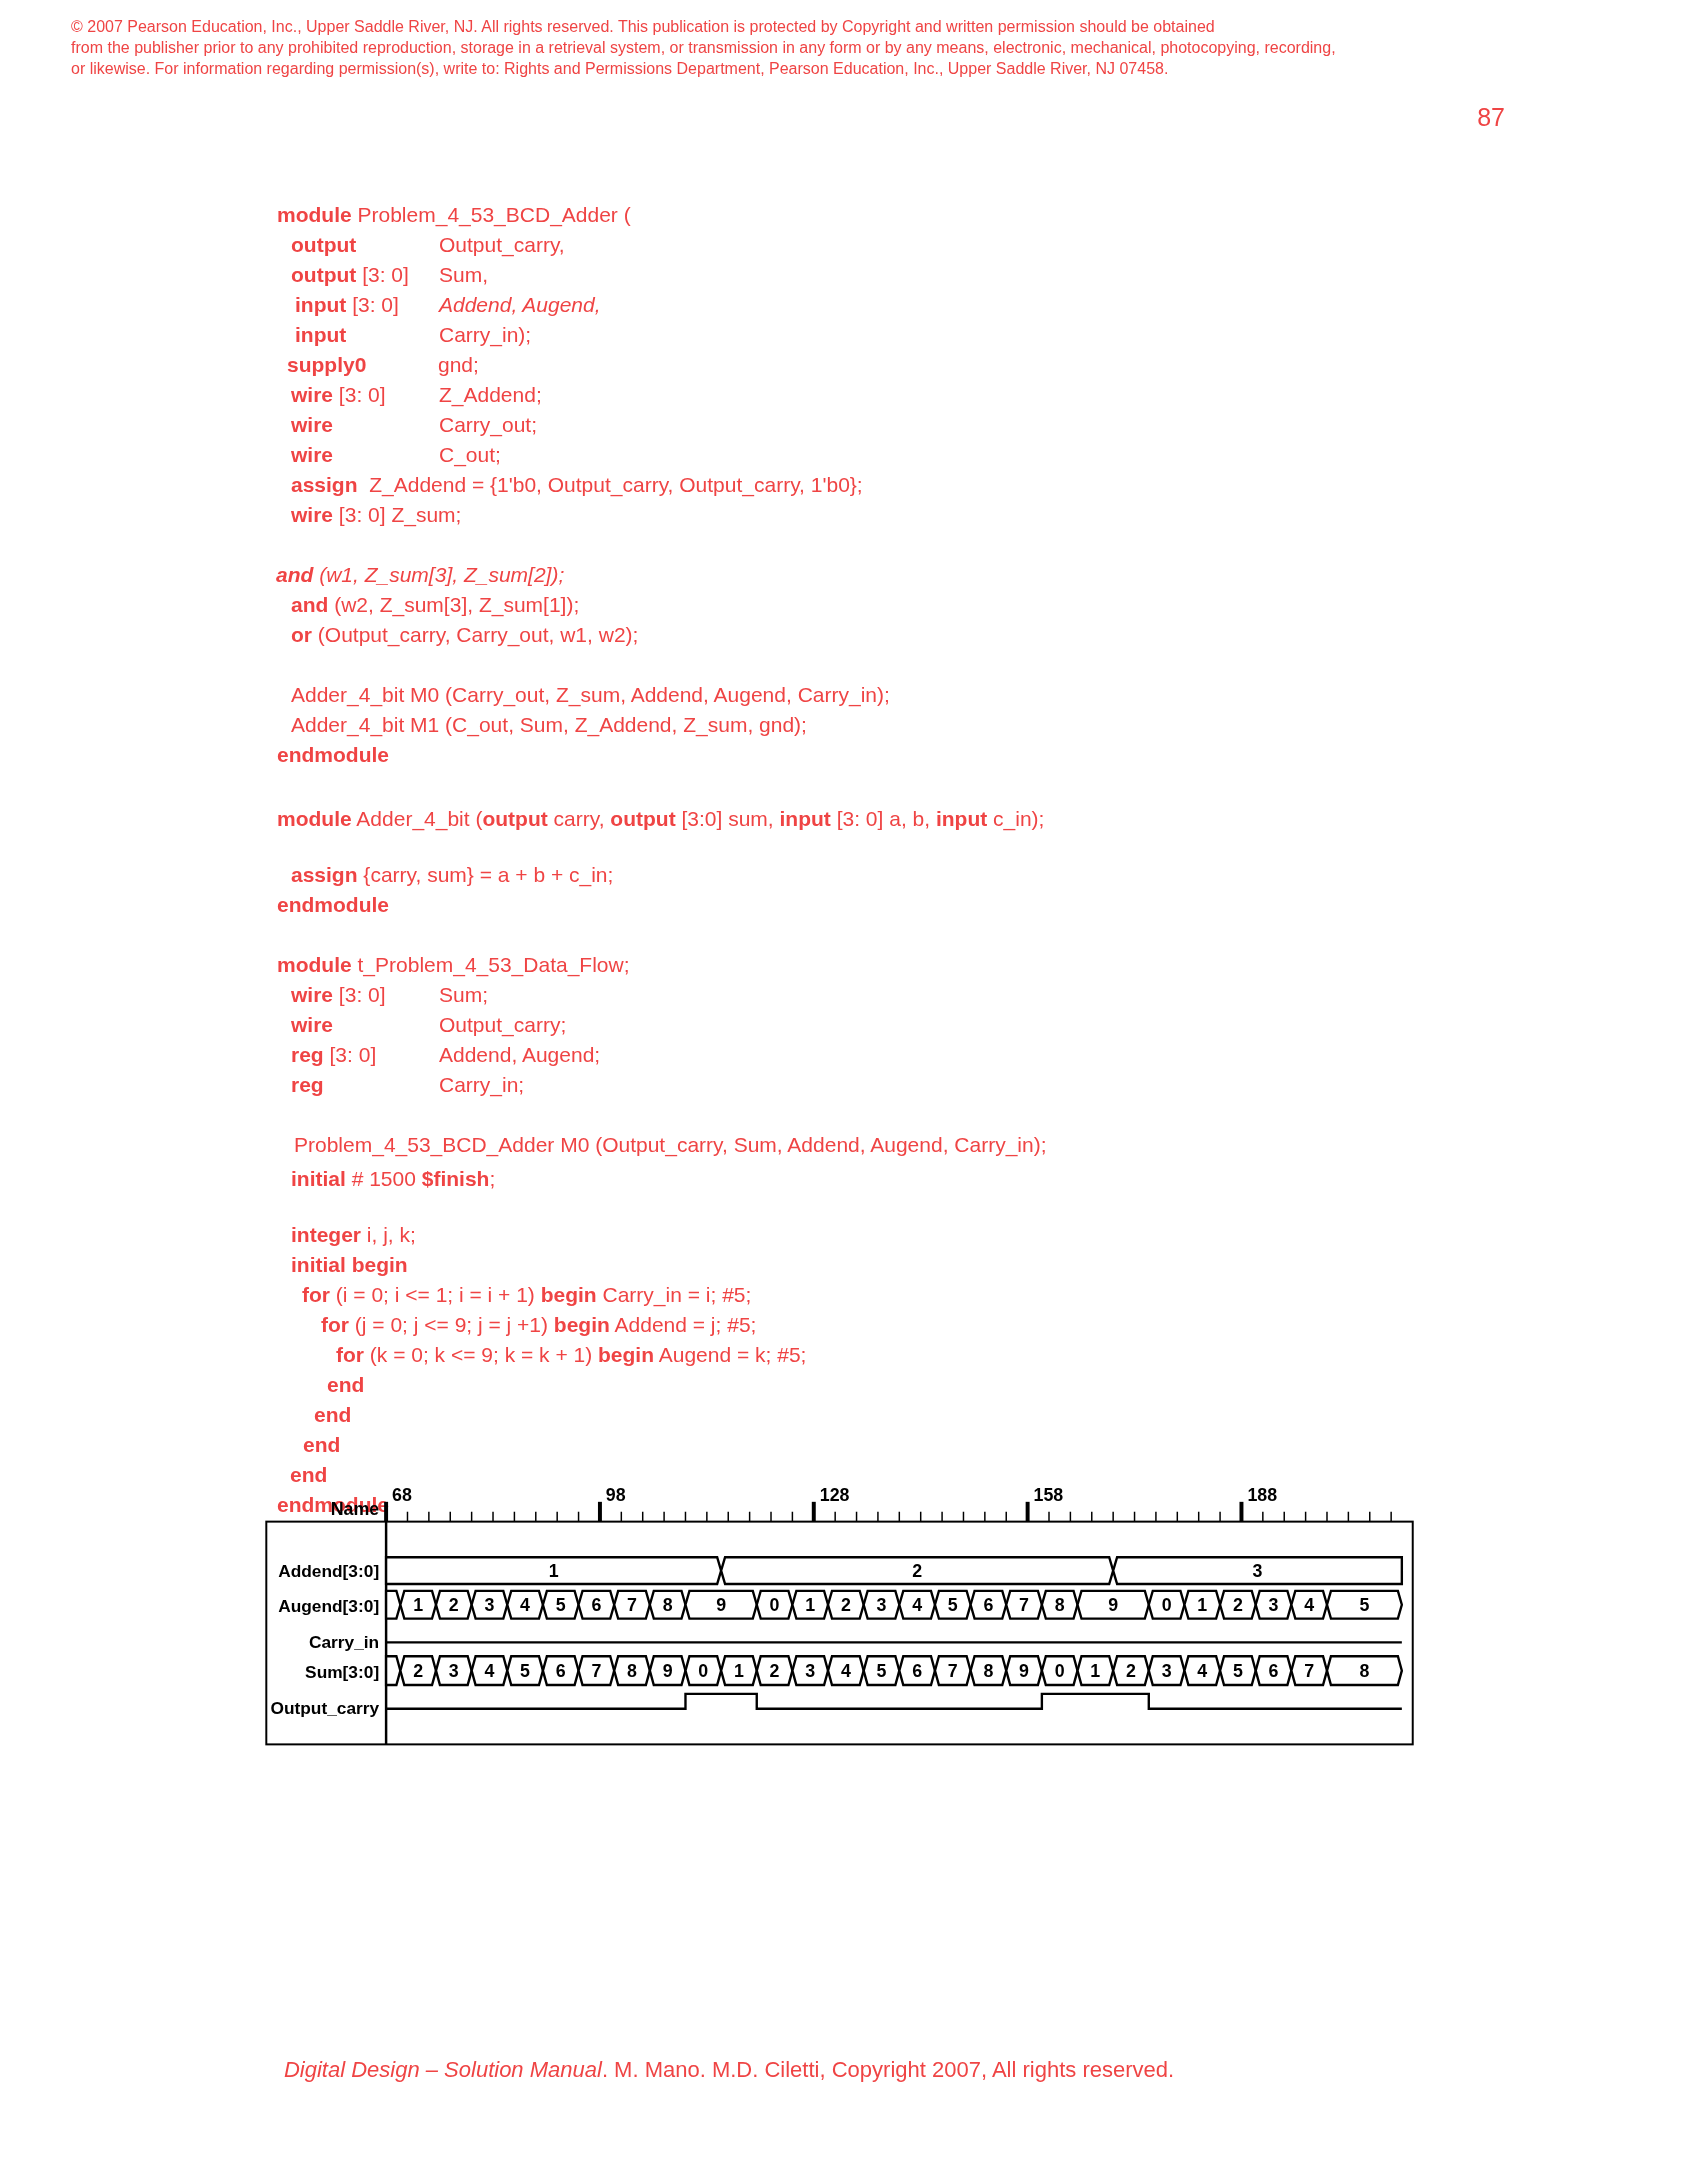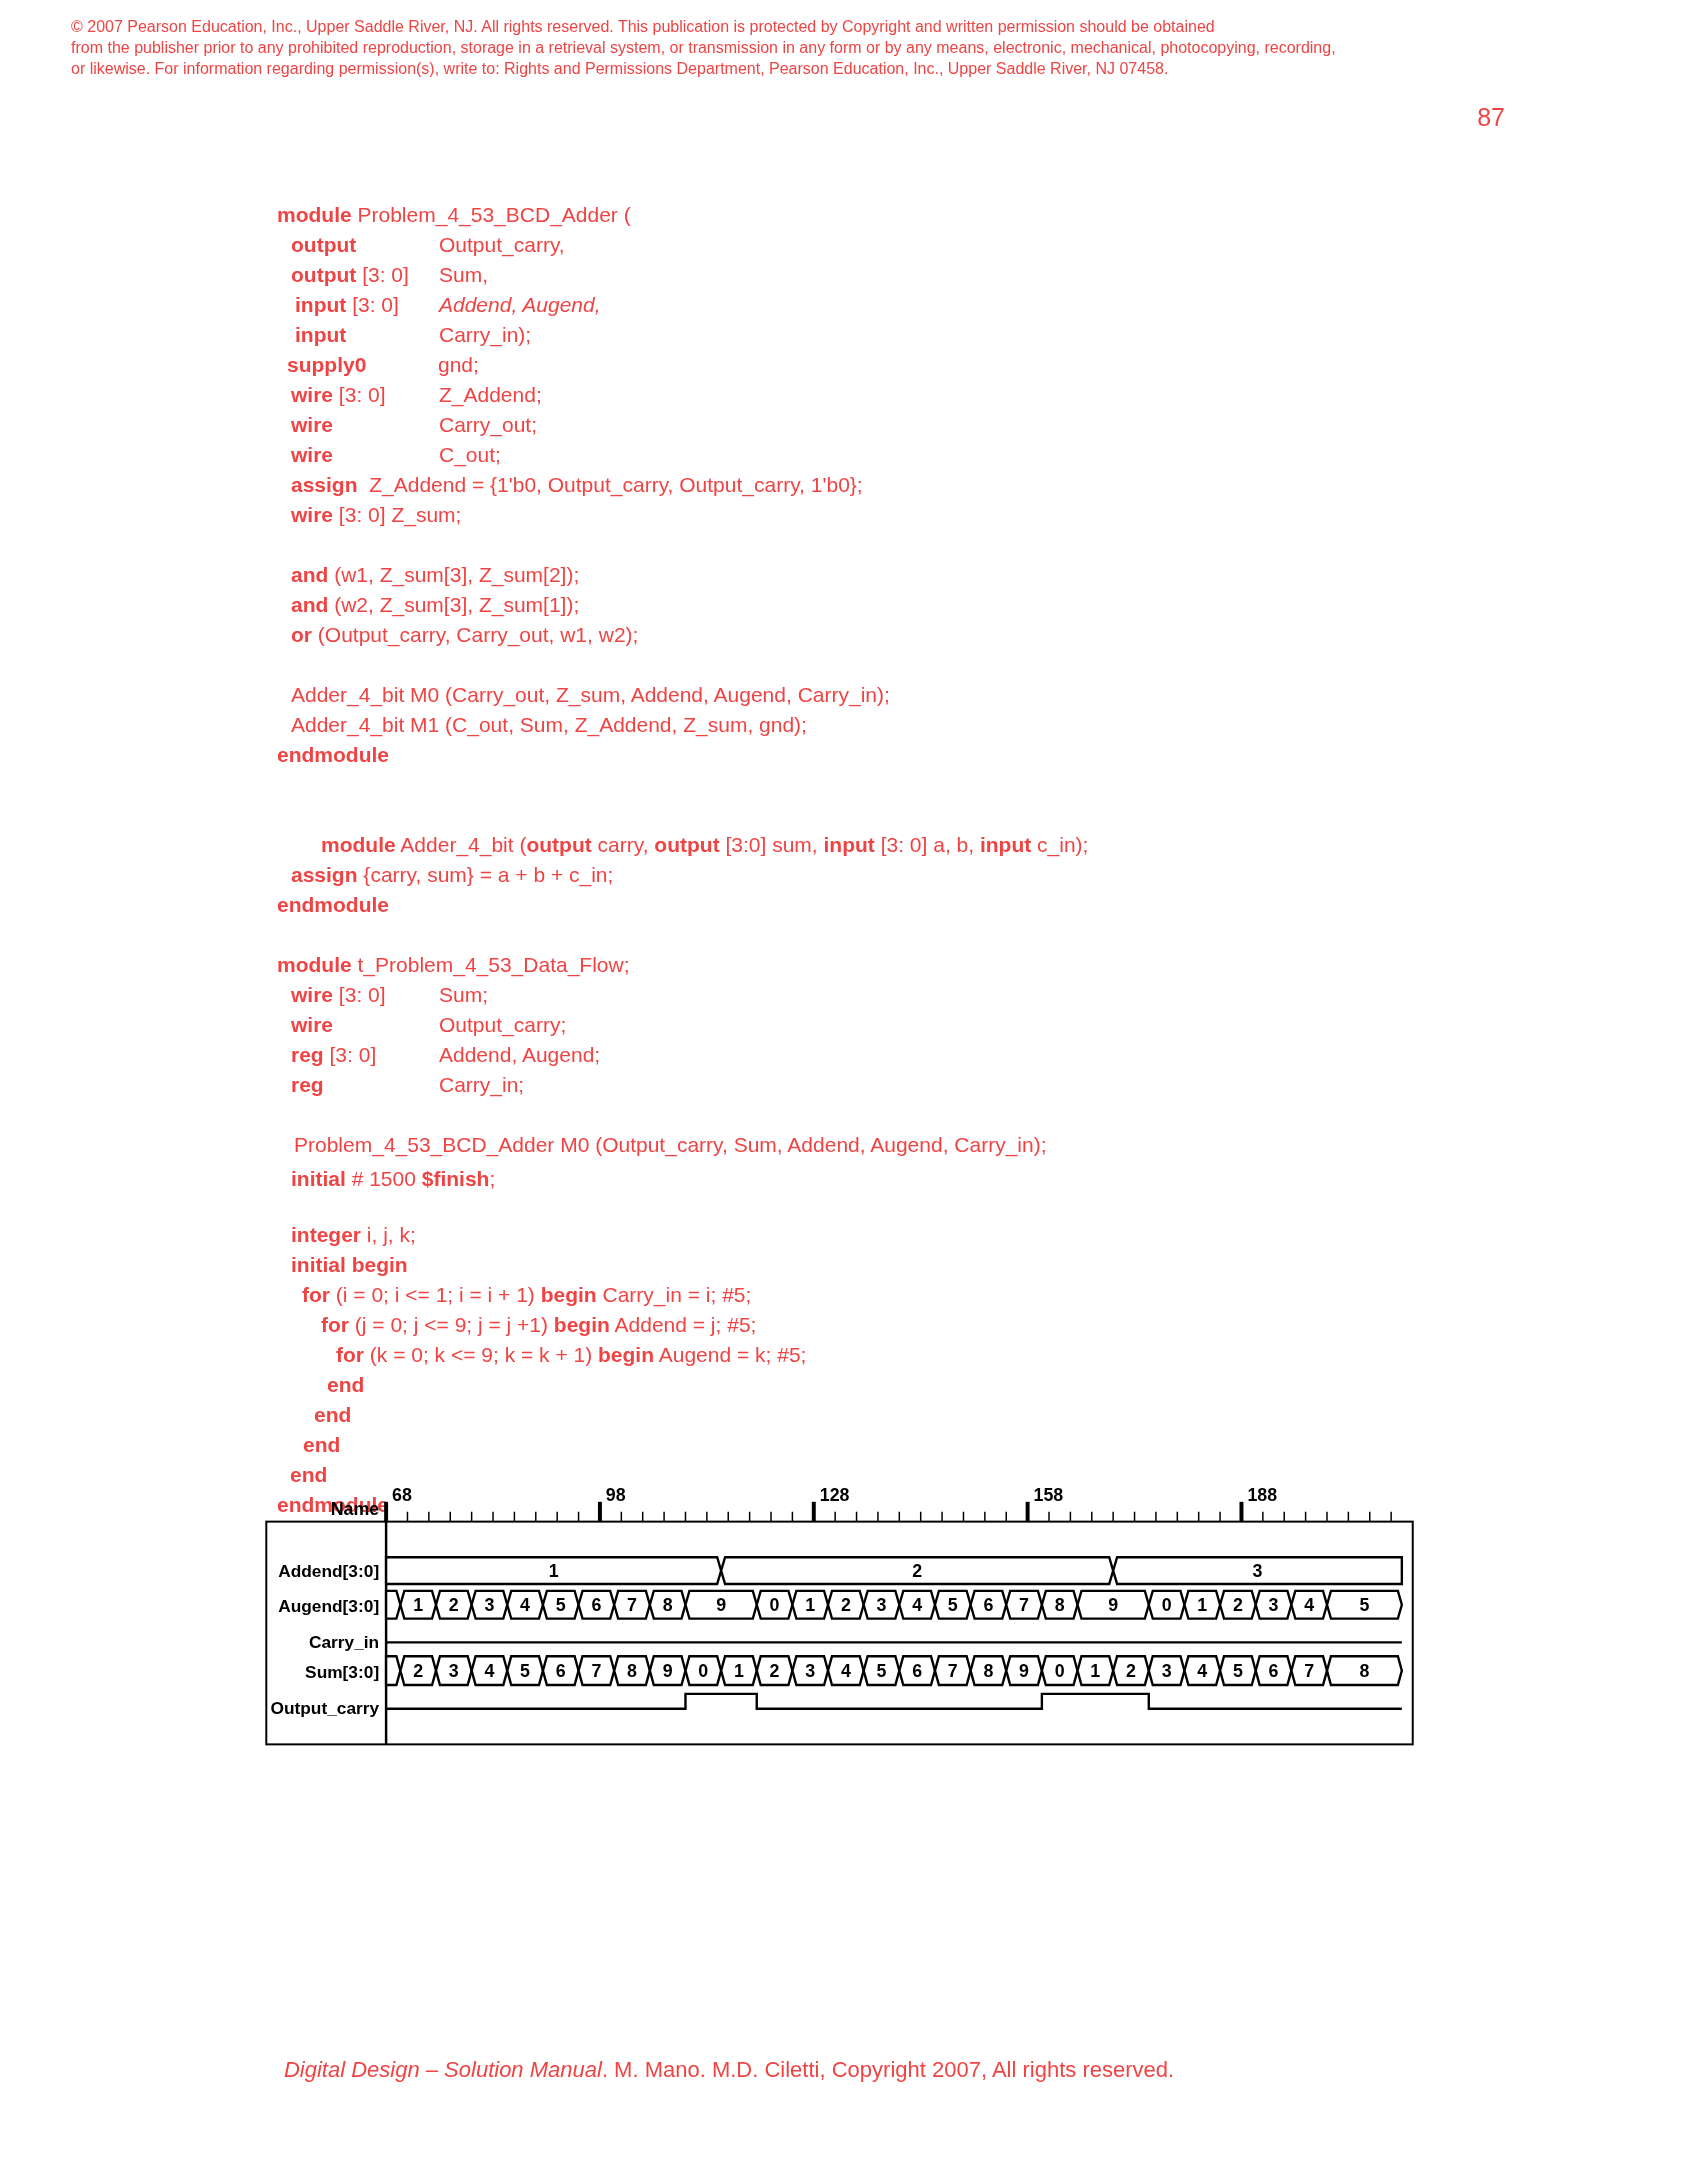--- a/index.html
+++ b/index.html
@@ -33,27 +33,27 @@
       <div class="code-line" style="top: 230px; left: 291px;"><span class="b">output</span><span class="col2" style="left: 148px;"><span>Output_carry,</span></span></div>
       <div class="code-line" style="top: 260px; left: 291px;"><span class="b">output</span><span> [3: 0]</span><span class="col2" style="left: 148px;"><span>Sum,</span></span></div>
       <div class="code-line" style="top: 290px; left: 295px;"><span class="b">input</span><span> [3: 0]</span><span class="col2" style="left: 144px; font-style: italic;"><span>Addend, Augend,</span></span></div>
       <div class="code-line" style="top: 320px; left: 295px;"><span class="b">input</span><span class="col2" style="left: 144px;"><span>Carry_in);</span></span></div>
       <div class="code-line" style="top: 350px; left: 287px;"><span class="b">supply0</span><span class="col2" style="left: 151px;"><span>gnd;</span></span></div>
       <div class="code-line" style="top: 380px; left: 291px;"><span class="b">wire</span><span> [3: 0]</span><span class="col2" style="left: 148px;"><span>Z_Addend;</span></span></div>
       <div class="code-line" style="top: 410px; left: 291px;"><span class="b">wire</span><span class="col2" style="left: 148px;"><span>Carry_out;</span></span></div>
       <div class="code-line" style="top: 440px; left: 291px;"><span class="b">wire</span><span class="col2" style="left: 148px;"><span>C_out;</span></span></div>
       <div class="code-line" style="top: 470px; left: 291px;"><span class="b">assign</span><span>  Z_Addend = {1'b0, Output_carry, Output_carry, 1'b0};</span></div>
       <div class="code-line" style="top: 500px; left: 291px;"><span class="b">wire</span><span> [3: 0] Z_sum;</span></div>
-      <div class="code-line" style="top: 560px; left: 291px;"><span class="b">and</span><span> (w1, Z_sum[3], Z_sum[2]);</span></div>
+      <div class="code-line" style="top: 560px; left: 276px; font-style: italic;"><span class="b">and</span><span> (w1, Z_sum[3], Z_sum[2]);</span></div>
       <div class="code-line" style="top: 590px; left: 291px;"><span class="b">and</span><span> (w2, Z_sum[3], Z_sum[1]);</span></div>
       <div class="code-line" style="top: 620px; left: 291px;"><span class="b">or</span><span> (Output_carry, Carry_out, w1, w2);</span></div>
       <div class="code-line" style="top: 680px; left: 291px;"><span>Adder_4_bit M0 (Carry_out, Z_sum, Addend, Augend, Carry_in);</span></div>
       <div class="code-line" style="top: 710px; left: 291px;"><span>Adder_4_bit M1 (C_out, Sum, Z_Addend, Z_sum, gnd);</span></div>
       <div class="code-line" style="top: 740px; left: 277px;"><span class="b">endmodule</span></div>
-      <div class="code-line" style="top: 830px; left: 277px; margin-left: 44px;"><span class="b">module</span><span> Adder_4_bit (</span><span class="b">output</span><span> carry, </span><span class="b">output</span><span> [3:0] sum, </span><span class="b">input</span><span> [3: 0] a, b, </span><span class="b">input</span><span> c_in);</span></div>
+      <div class="code-line" style="top: 804px; left: 277px;"><span class="b">module</span><span> Adder_4_bit (</span><span class="b">output</span><span> carry, </span><span class="b">output</span><span> [3:0] sum, </span><span class="b">input</span><span> [3: 0] a, b, </span><span class="b">input</span><span> c_in);</span></div>
       <div class="code-line" style="top: 860px; left: 291px;"><span class="b">assign</span><span> {carry, sum} = a + b + c_in;</span></div>
       <div class="code-line" style="top: 890px; left: 277px;"><span class="b">endmodule</span></div>
       <div class="code-line" style="top: 950px; left: 277px;"><span class="b">module</span><span> t_Problem_4_53_Data_Flow;</span></div>
       <div class="code-line" style="top: 980px; left: 291px;"><span class="b">wire</span><span> [3: 0]</span><span class="col2" style="left: 148px;"><span>Sum;</span></span></div>
       <div class="code-line" style="top: 1010px; left: 291px;"><span class="b">wire</span><span class="col2" style="left: 148px;"><span>Output_carry;</span></span></div>
       <div class="code-line" style="top: 1040px; left: 291px;"><span class="b">reg</span><span> [3: 0]</span><span class="col2" style="left: 148px;"><span>Addend, Augend;</span></span></div>
       <div class="code-line" style="top: 1070px; left: 291px;"><span class="b">reg</span><span class="col2" style="left: 148px;"><span>Carry_in;</span></span></div>
       <div class="code-line" style="top: 1130px; left: 294px;"><span>Problem_4_53_BCD_Adder M0 (Output_carry, Sum, Addend, Augend, Carry_in);</span></div>
       <div class="code-line" style="top: 1164px; left: 291px;"><span class="b">initial</span><span> # 1500 </span><span class="b">$finish</span><span>;</span></div>
       <div class="code-line" style="top: 1220px; left: 291px;"><span class="b">integer</span><span> i, j, k;</span></div>

